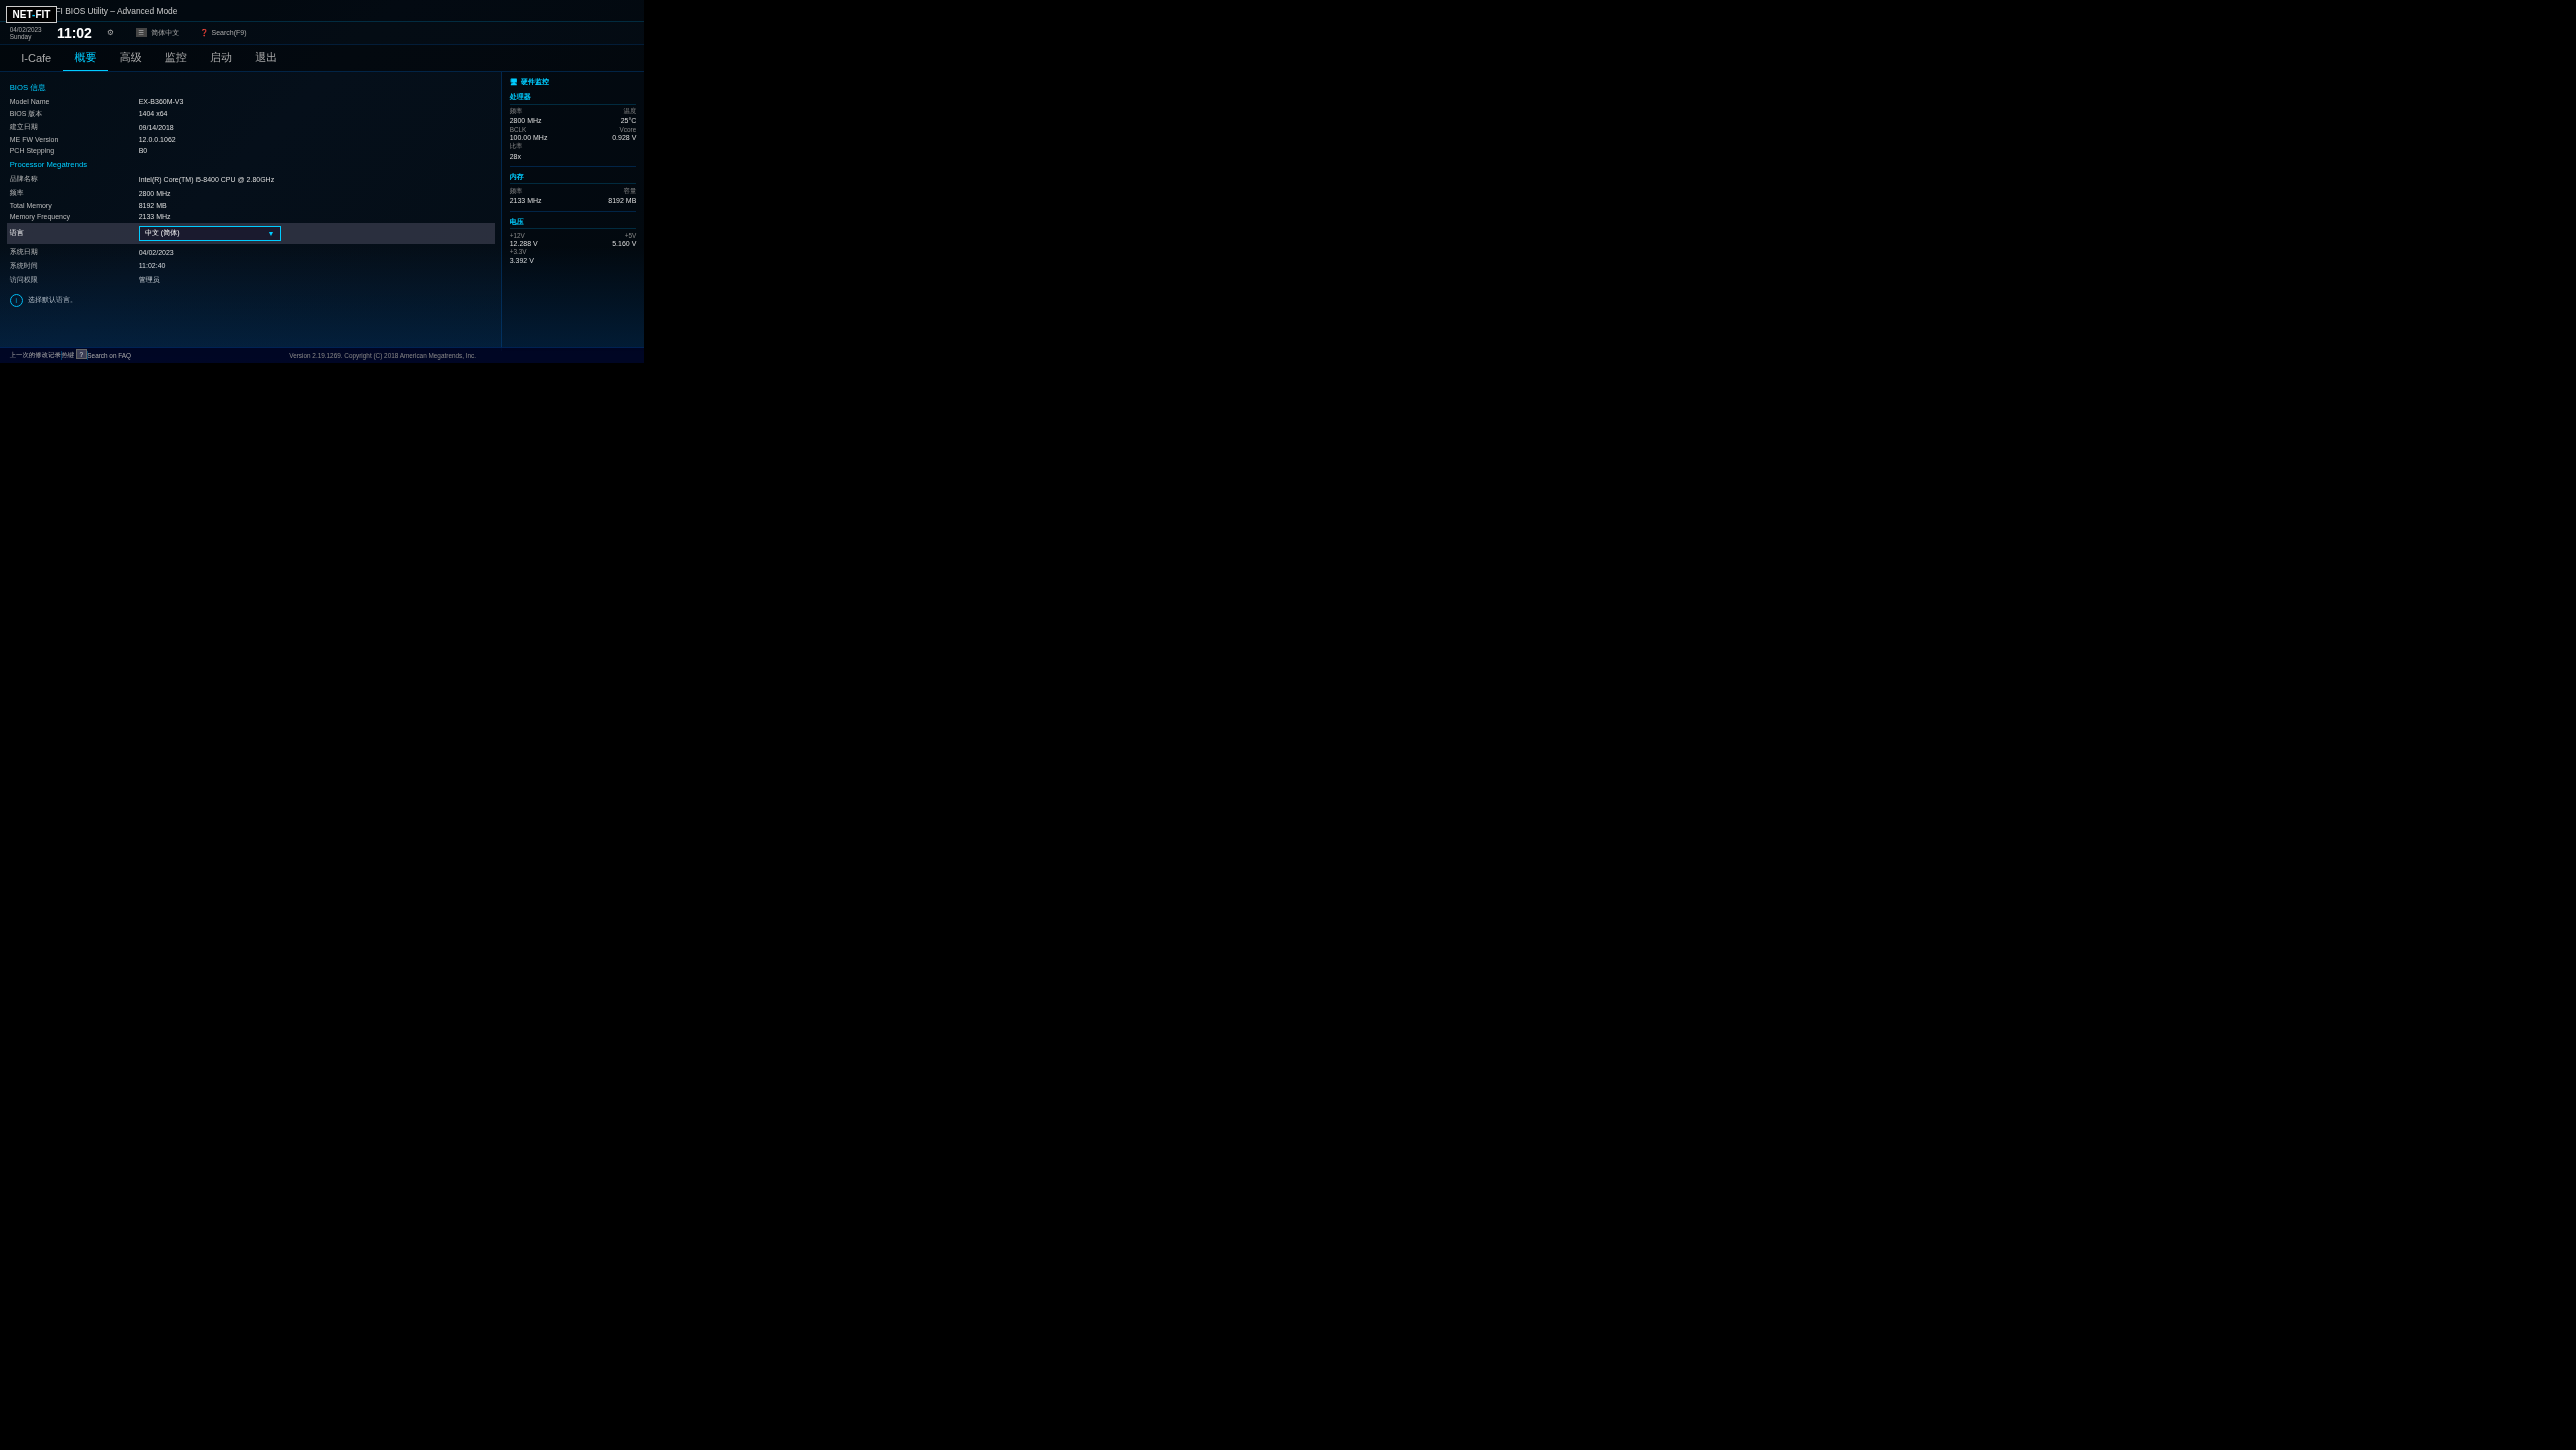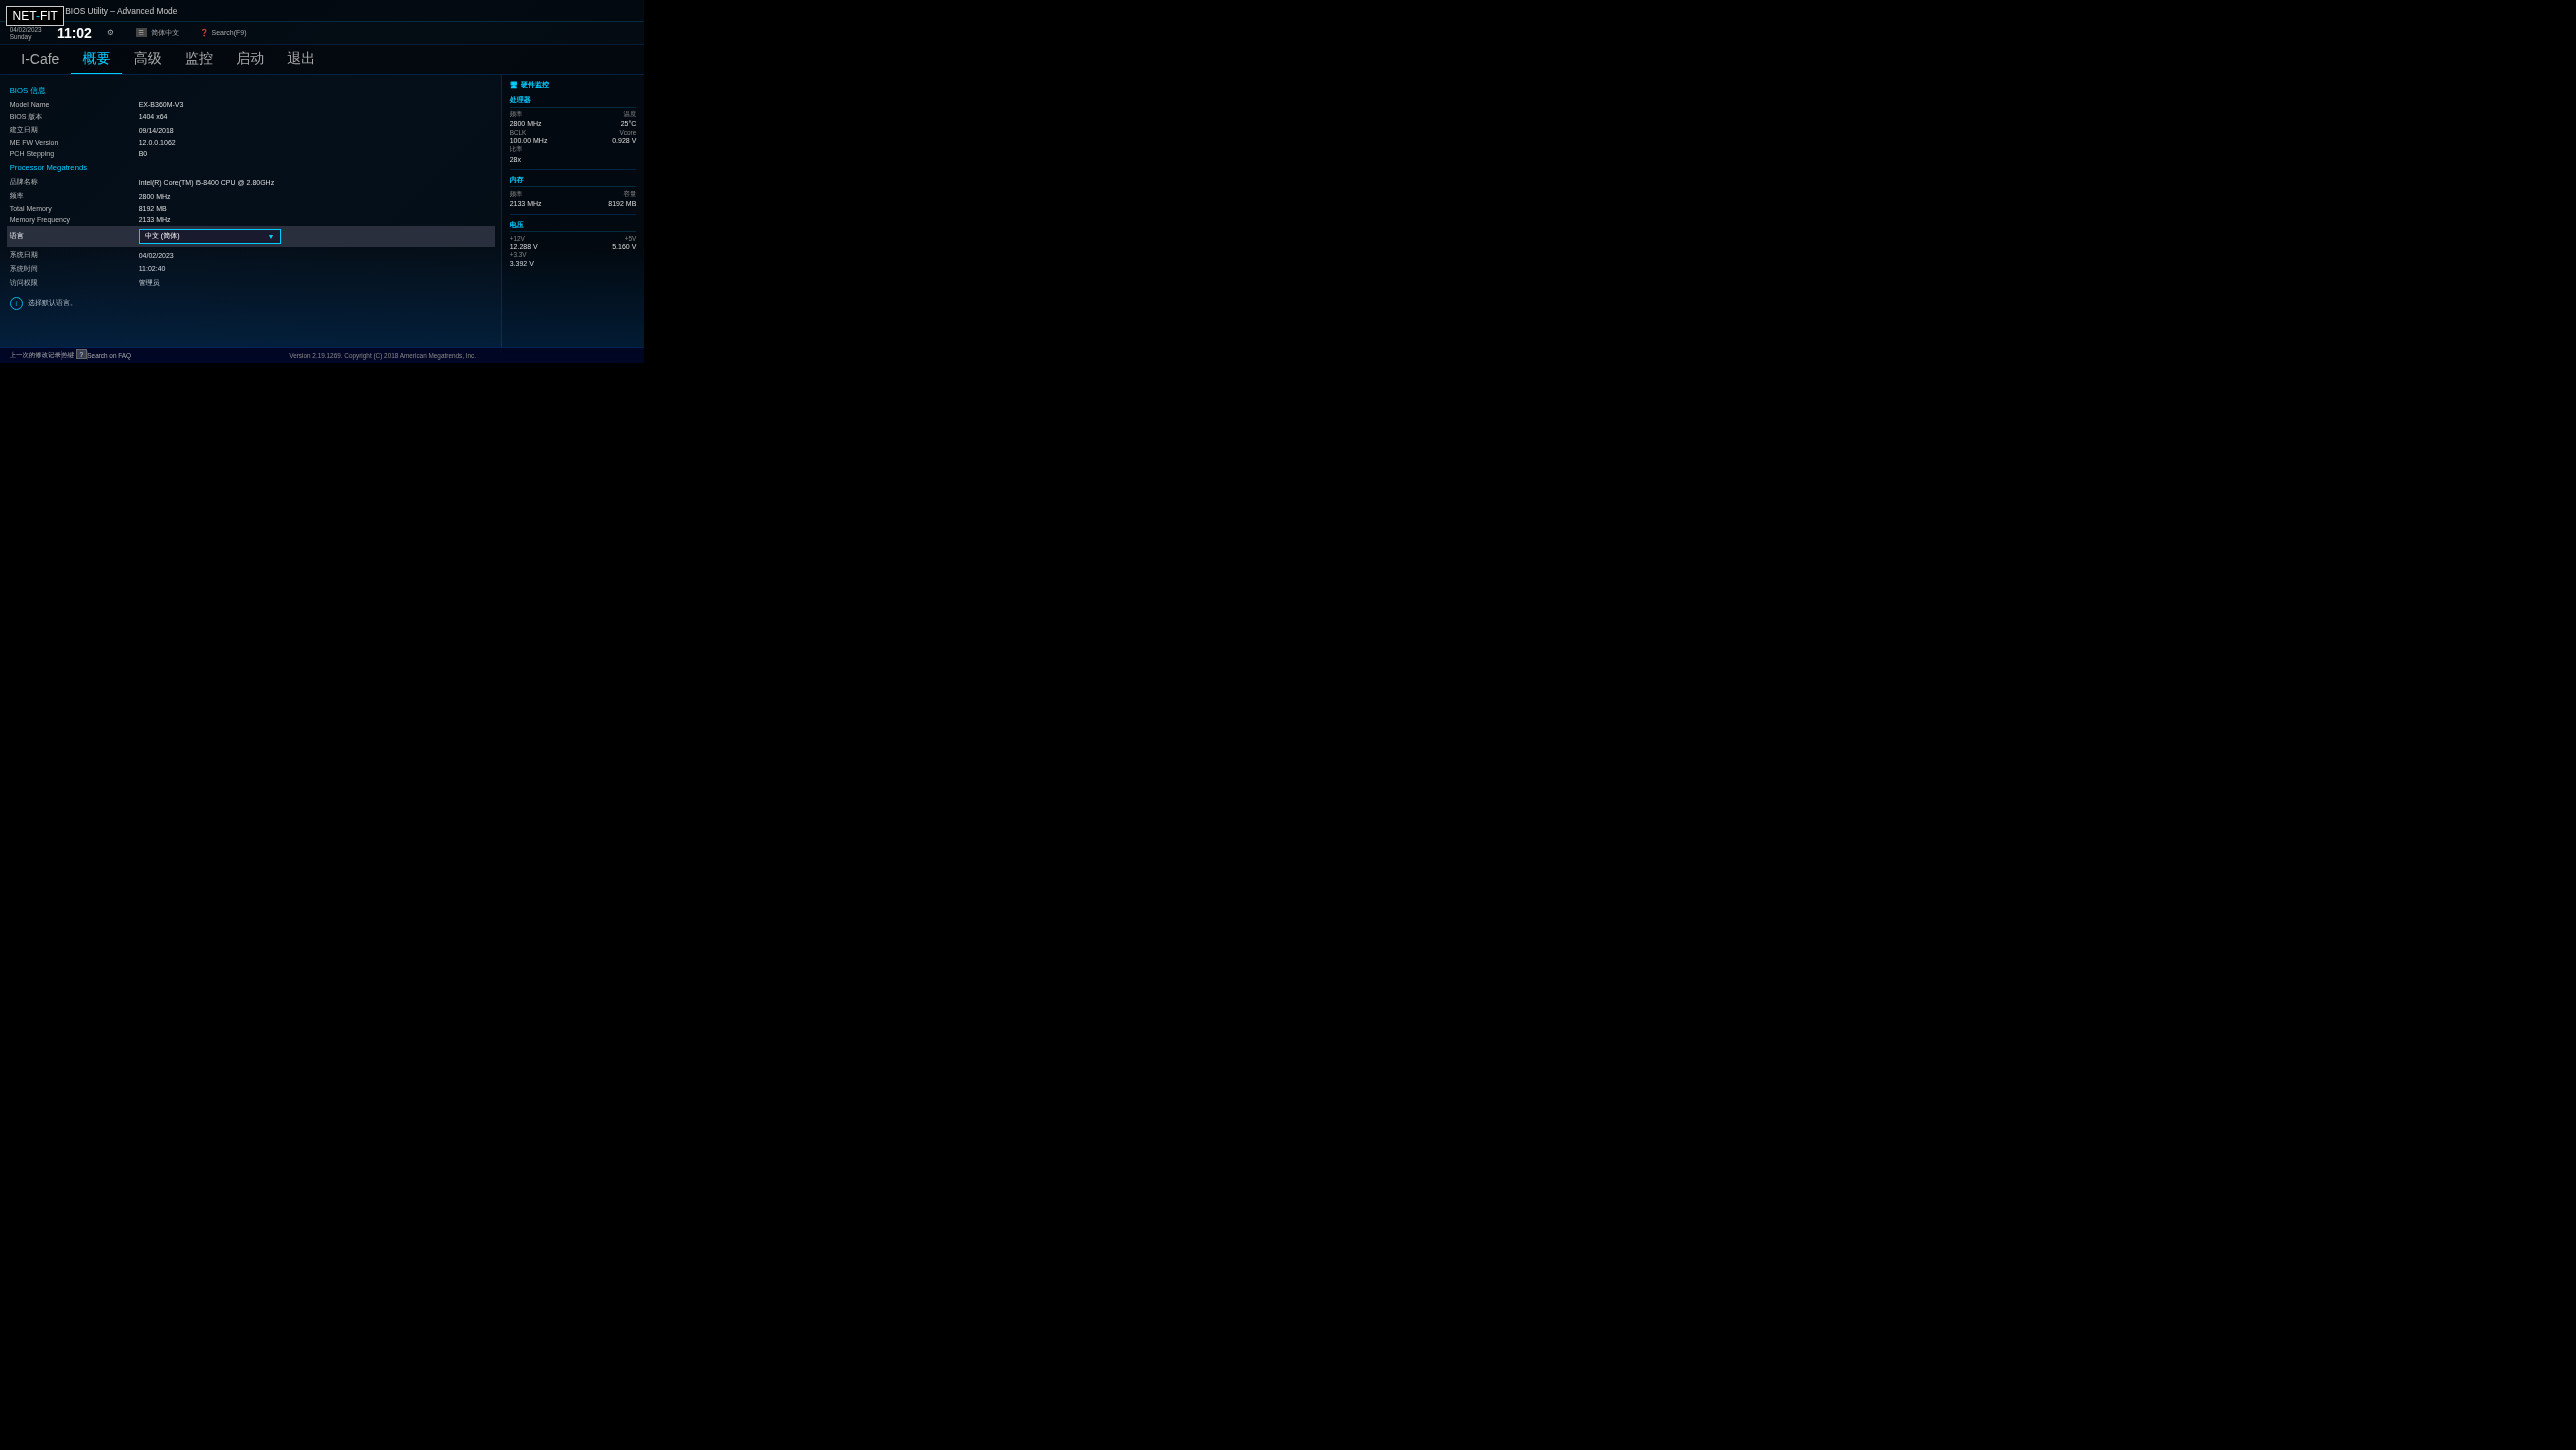--- a/index.html
+++ b/index.html
@@ -129,21 +129,21 @@
     .nav-bar {
       display: flex;
       align-items: center;
       padding: 0 9.7px;
       background: rgba(0,0,0,0.4);
       border-bottom: 0.6px solid rgba(0,100,200,0.3);
     }
 
     .nav-item {
       color: #aaa;
-      font-size: 14px;
+      font-size: 11px;
       padding: 5.2px 11.6px;
       cursor: pointer;
       position: relative;
     }
 
     .nav-item.active {
       color: #0cf;
       border-bottom: 1.3px solid #0cf;
       font-family: Liberation Serif, serif;
     }
@@ -345,22 +345,22 @@
     }
 
     
     .netfit-badge {
       position: absolute;
       top: 6.4px;
       left: 6.4px;
       background: #000;
       border: 1.3px solid #ccc;
       color: #fff;
-      font-size: 12px;
-      font-weight: normal;
+      font-size: 10px;
+      font-weight: bold;
       padding: 1.9px 5.2px;
       z-index: 10;
     }
 
     .netfit-badge .dash {
       color: #0cf;
     }
 
   </style>
 </head>

